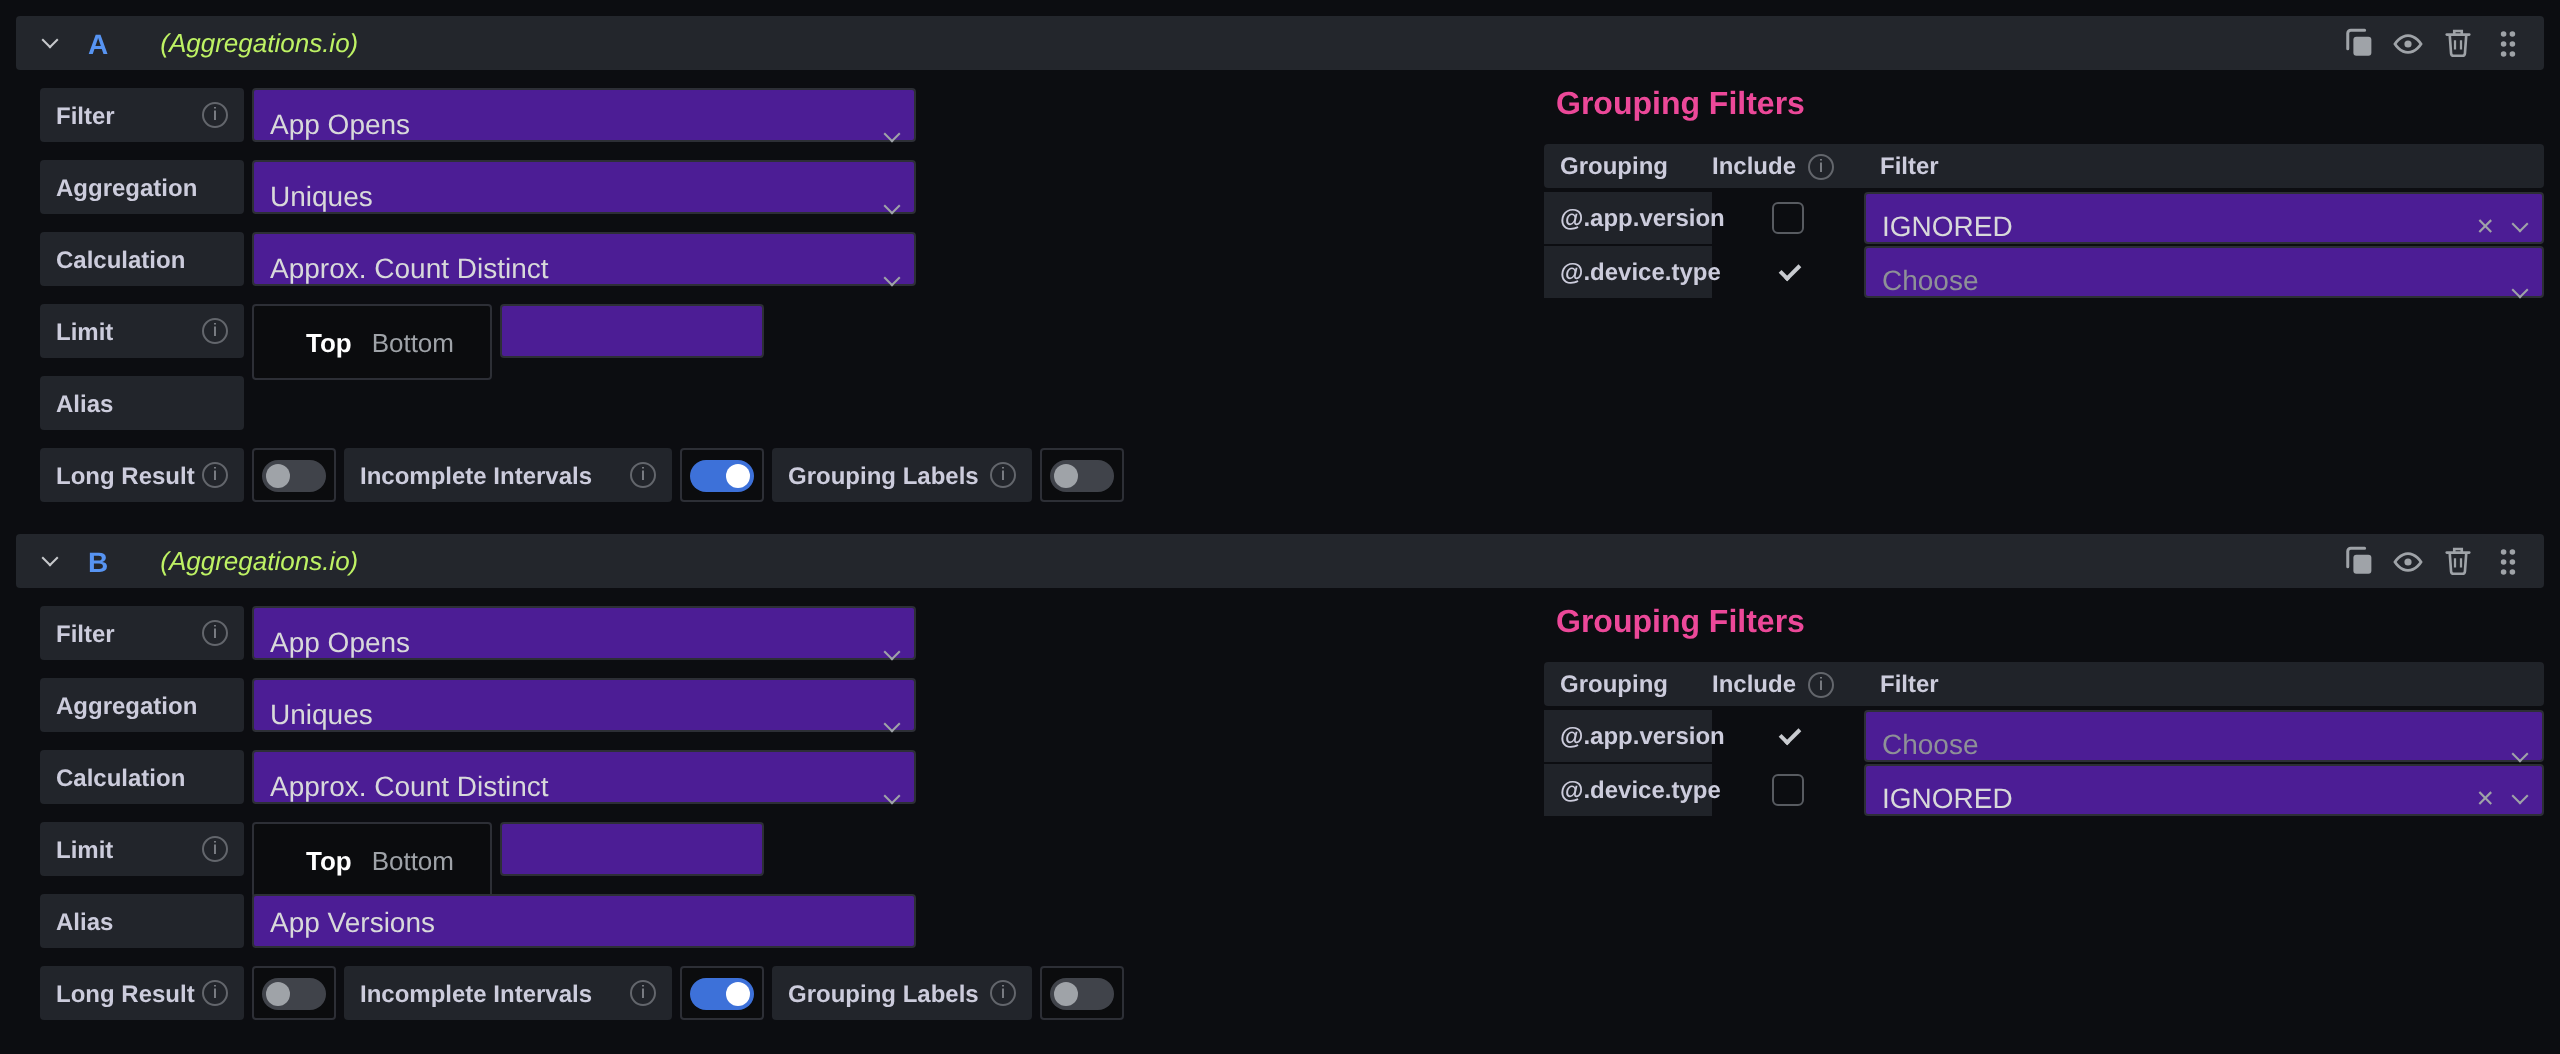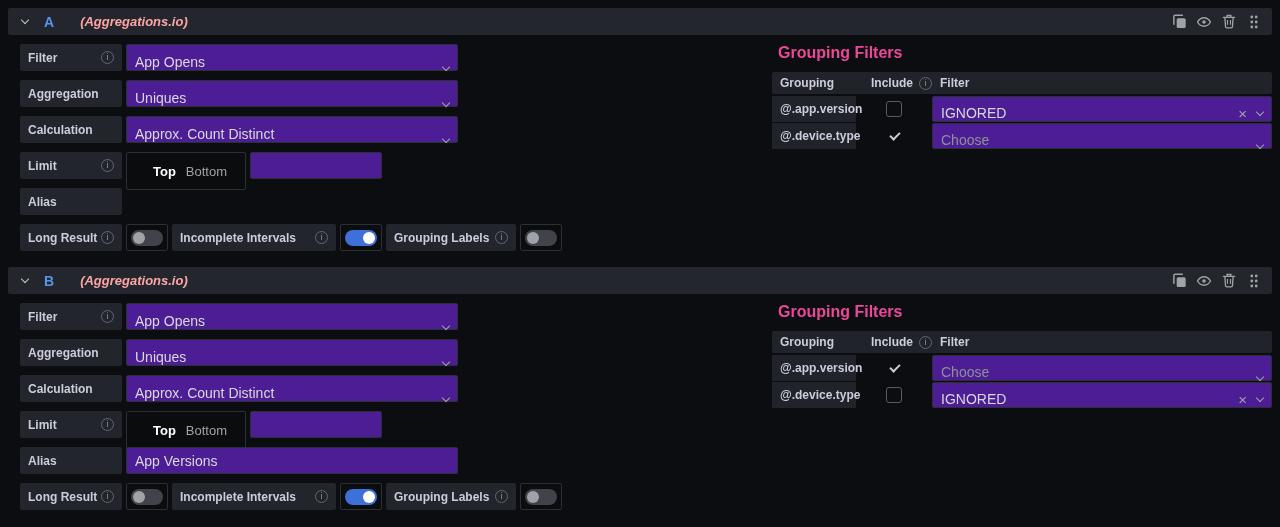--- a/index.html
+++ b/index.html
@@ -16,21 +16,21 @@
     height: 27px; background: #23262c; border-radius: 2px;
     display: flex; align-items: center; padding: 0 10px 0 6px;
   }
   .collapse-btn { width: 22px; height: 100%; display: flex; align-items: center; justify-content: center; cursor: pointer; }
   .chev {
     width: 6px; height: 6px;
     border-right: 1.5px solid #c7c9cc; border-bottom: 1.5px solid #c7c9cc;
     transform: rotate(45deg); margin-top: -3px;
   }
   .ref-id { color: #5794f2; font-weight: 700; font-size: 14px; margin-left: 8px; }
-  .ds-name { font-style: italic; font-size: 13px; font-weight: 700; color: #fca5a5; margin-left: 26px; }
+  .ds-name { font-style: italic; font-size: 13px; font-weight: 400; color: #bef264; margin-left: 26px; }
   .q-toolbar { margin-left: auto; display: flex; align-items: center; gap: 9px; }
   .icon-btn { width: 16px; height: 16px; display: flex; align-items: center; justify-content: center; cursor: pointer; }
   
   .q-body { position: relative; padding: 9px 0 7px 12px; }
   .row { display: flex; gap: 4px; height: 27px; margin-bottom: 9px; }
   .lbl {
     width: 102px; background: #22252b; border-radius: 2px;
     display: flex; align-items: center; padding: 0 8px;
     font-size: 12px; font-weight: 700; color: #ccccdc;
   }
@@ -84,21 +84,21 @@
   .gf-title {
     font-size: 16px; font-weight: 600; color: #ec4899;
     line-height: 20px; padding-left: 6px; margin-bottom: 9px;
   }
   .gf-hrow {
     display: flex; align-items: center; height: 22px; margin-bottom: 2px;
     background: #202329; border-radius: 2px;
     font-size: 12px; font-weight: 700; color: #ccccdc;
   }
   .gf-hcell-g { width: 84px; padding: 0 8px; }
-  .gf-hcell-i { width: 76px; display: flex; align-items: center; justify-content: flex-end; gap: 6px; }
+  .gf-hcell-i { width: 76px; display: flex; align-items: center; justify-content: flex-start; gap: 6px; }
   .gf-hcell-f { flex: 1; padding: 0 8px; }
   .gf-row { display: flex; height: 26px; margin-bottom: 1px; }
   .gf-g {
     width: 84px; background: #202329; display: flex; align-items: center;
     padding: 0 8px; font-size: 12px; font-weight: 700; color: #ccccdc;
   }
   .gf-i { width: 76px; display: flex; align-items: center; justify-content: center; }
   .gf-f { flex: 1; }
   .gf-select { height: 26px; width: 100%; }
   .cb { width: 16px; height: 16px; border: 1px solid #585b61; border-radius: 3px; position: relative; cursor: pointer; }

